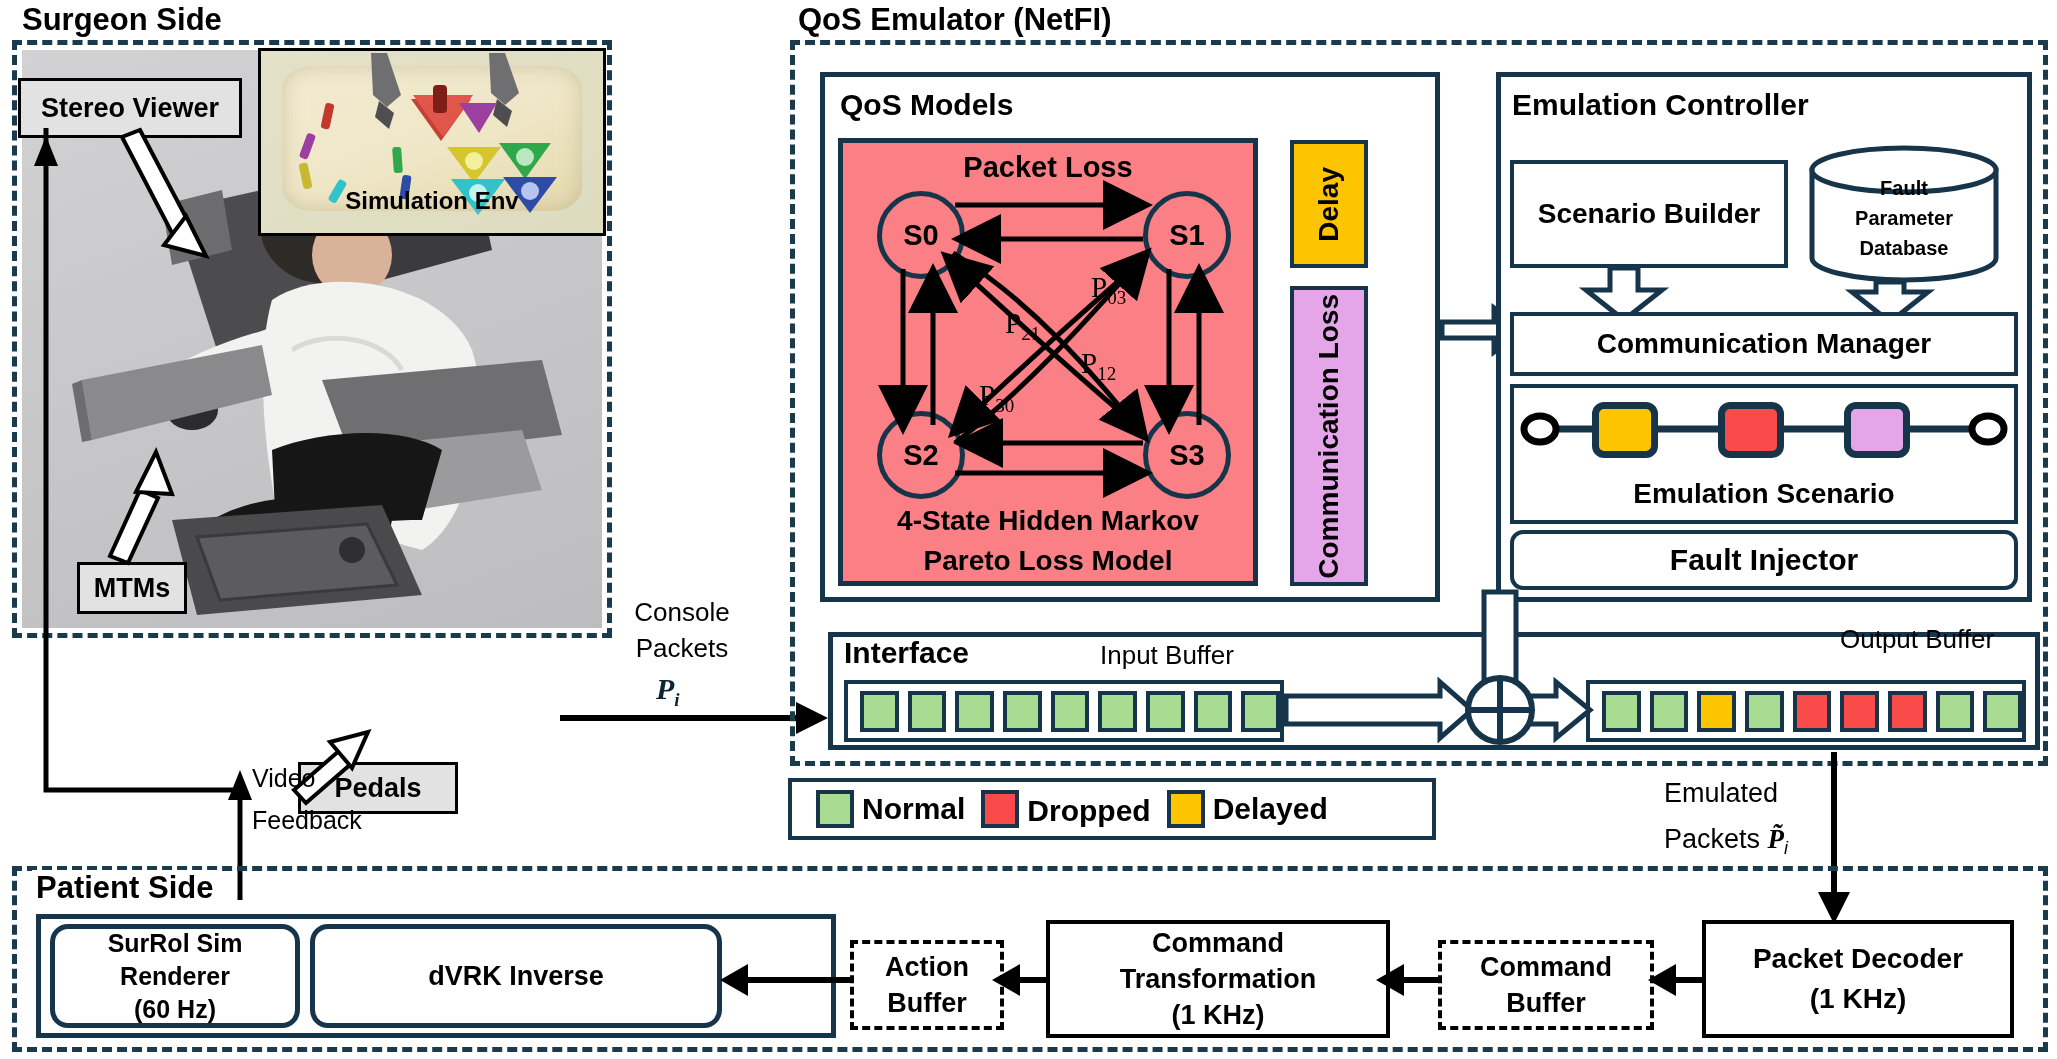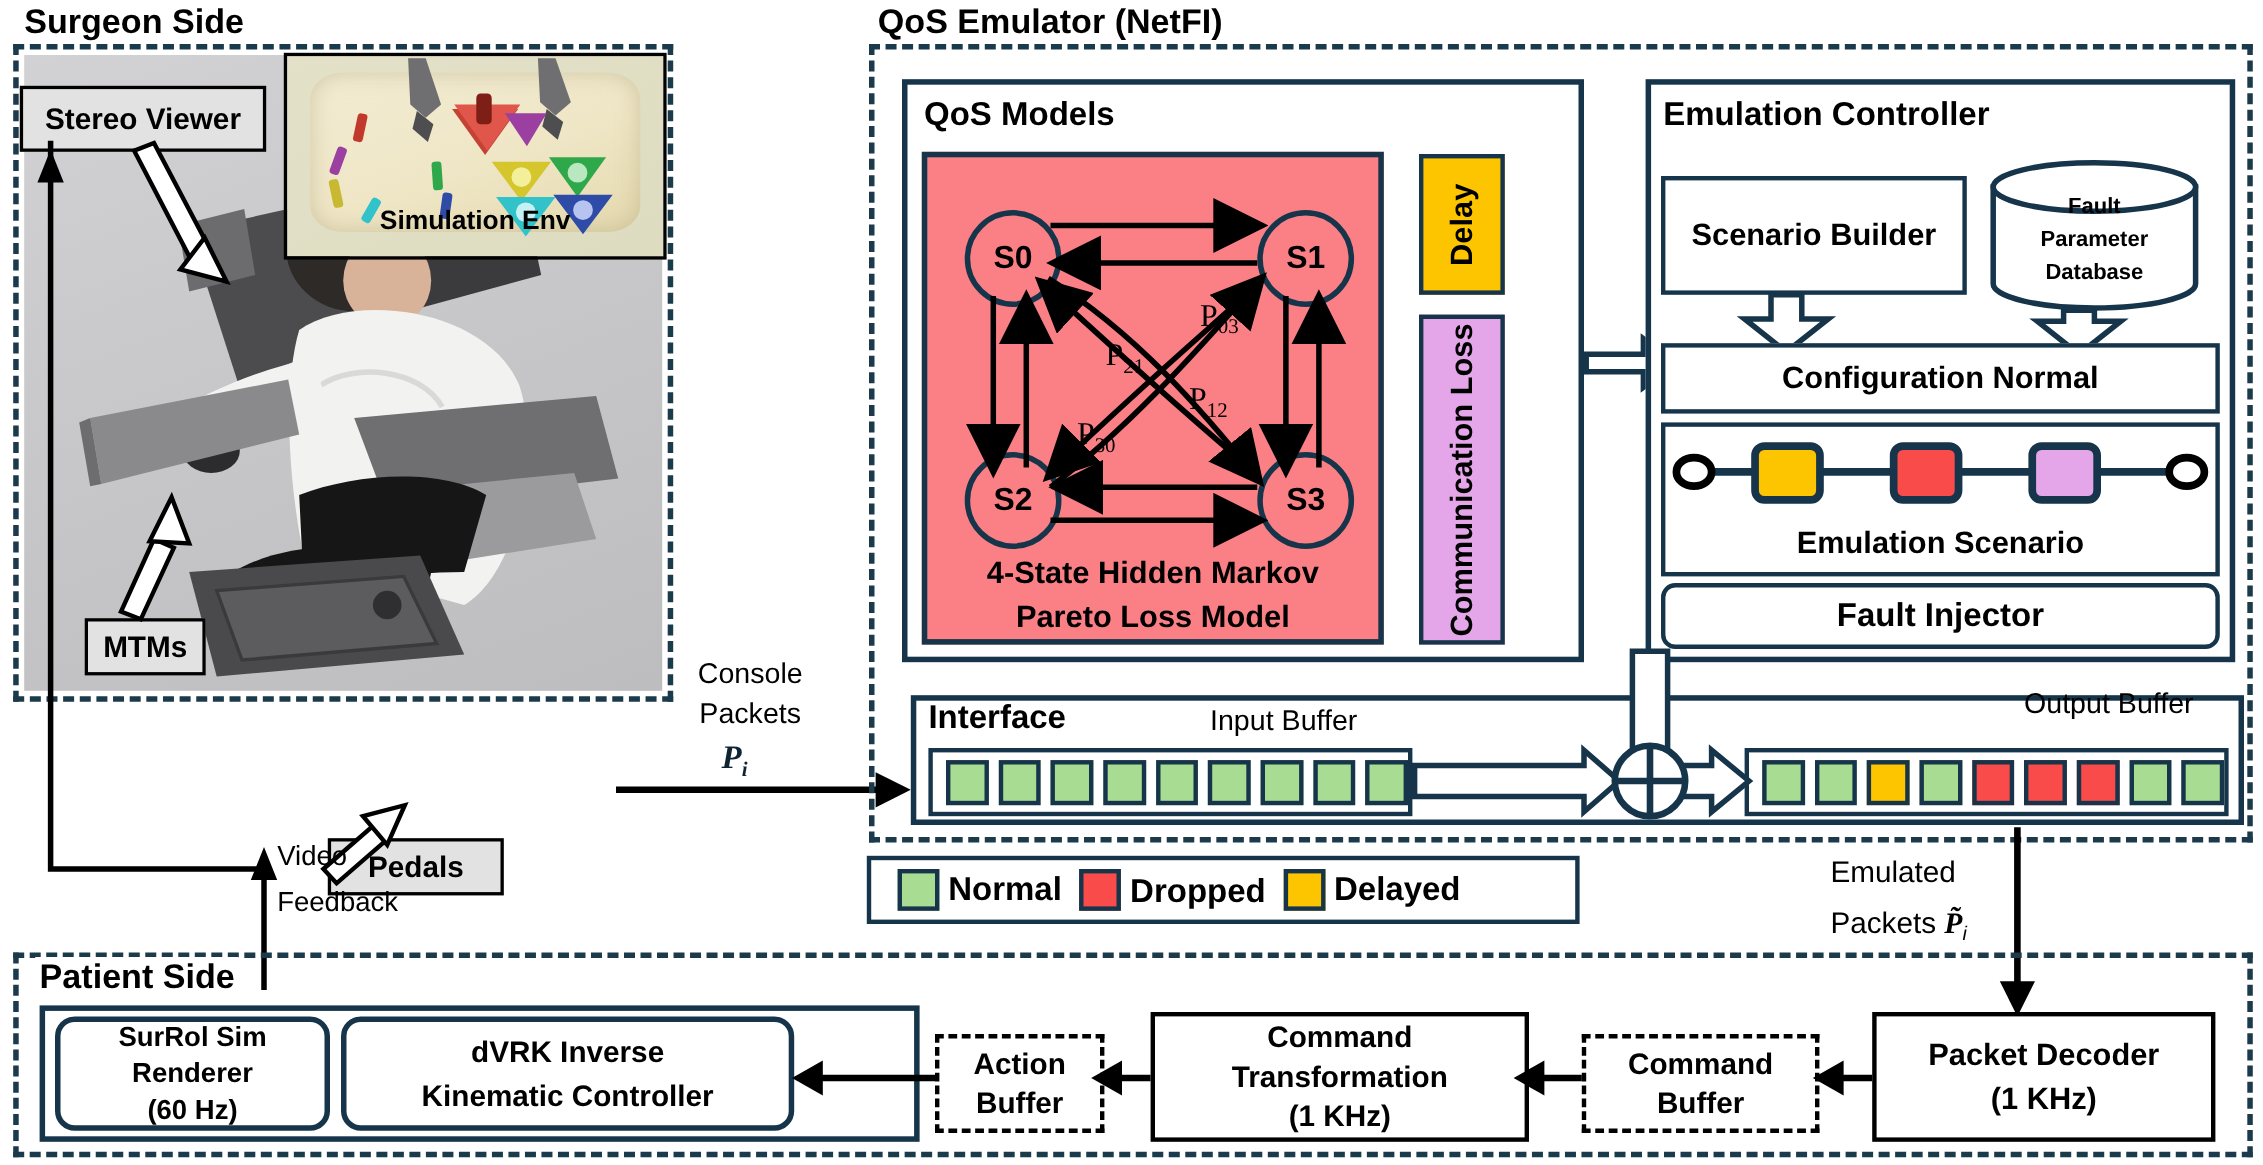--- a/index.html
+++ b/index.html
@@ -163,20 +163,21 @@
   <path d="M796 702 L828 718 L796 734 Z" fill="#000"></path>
 </svg>
 
 <div class="abs ttl" style="left:798px;top:2px;font-size:31px;">QoS Emulator (NetFI)</div>
 <div class="abs dash" style="left:790px;top:40px;width:1258px;height:726px;"></div>
 
 <div class="abs solidbox" style="left:820px;top:72px;width:620px;height:530px;"></div>
 <div class="abs sectitle" style="left:840px;top:88px;font-size:30px;">QoS Models</div>
 
 <div class="abs" id="markov" style="left:838px;top:138px;width:420px;height:448px;">
+  <div class="abs ctr" style="left:0;top:8px;width:100%;font-size:29px;font-weight:bold;color:#000;">Packet Loss</div>
 
   <div class="state" style="left:34px;top:48px;">S0</div>
   <div class="state" style="left:300px;top:48px;">S1</div>
   <div class="state" style="left:34px;top:268px;">S2</div>
   <div class="state" style="left:300px;top:268px;">S3</div>
 
   <svg width="420" height="448" viewBox="0 0 420 448">
     <defs>
       <marker id="mk" markerWidth="10" markerHeight="10" refX="8" refY="5" orient="auto">
         <path d="M0,0 L10,5 L0,10 Z" fill="#000"></path>
@@ -251,21 +252,21 @@
     <span>Parameter</span>
     <span>Database</span>
   </div>
 </div>
 
 <svg width="2057" height="1059">
   <path d="M1610 268 L1610 290 L1586 290 L1624 320 L1662 290 L1638 290 L1638 268 Z" fill="#fff" stroke="#16354a" stroke-width="5"></path>
   <path d="M1876 282 L1876 292 L1852 292 L1890 322 L1928 292 L1904 292 L1904 282 Z" fill="#fff" stroke="#16354a" stroke-width="5"></path>
 </svg>
 
-<div class="abs thinbox ctr" style="left:1510px;top:312px;width:508px;height:64px;font-size:28px;font-weight:bold;color:#000;">Configuration Normal</div>
+<div class="abs thinbox ctr" style="left:1510px;top:312px;width:508px;height:64px;font-size:28px;font-weight:bold;color:#000;">Communication Manager</div>
 
 <div class="abs thinbox" style="left:1510px;top:384px;width:508px;height:140px;">
   <svg width="500" height="70" viewBox="0 0 500 70" style="position:absolute;left:0;top:6px;">
     <line x1="24" y1="35" x2="478" y2="35" stroke="#16354a" stroke-width="7"></line>
     <ellipse cx="26" cy="35" rx="16" ry="13" fill="#fff" stroke="#000" stroke-width="7"></ellipse>
     <ellipse cx="474" cy="35" rx="16" ry="13" fill="#fff" stroke="#000" stroke-width="7"></ellipse>
   </svg>
   <div class="abs" style="left:78px;top:14px;width:66px;height:56px;background:#fdc500;border:7px solid #16354a;border-radius:12px;"></div>
   <div class="abs" style="left:204px;top:14px;width:66px;height:56px;background:#fa4b4b;border:7px solid #16354a;border-radius:12px;"></div>
   <div class="abs" style="left:330px;top:14px;width:66px;height:56px;background:#e4a6e8;border:7px solid #16354a;border-radius:12px;"></div>
@@ -348,21 +349,20 @@
 <div class="abs ttl" style="left:32px;top:870px;font-size:31px;background:#fff;padding:0 4px;">Patient Side</div>
 
 <div class="abs solidbox" style="left:36px;top:914px;width:800px;height:124px;"></div>
 <div class="abs rbox ctr col" style="left:50px;top:924px;width:250px;height:104px;font-weight:bold;color:#000;font-size:25px;line-height:33px;">
   <span>SurRol Sim</span>
   <span>Renderer</span>
   <span>(60 Hz)</span>
 </div>
 <div class="abs rbox ctr col" style="left:310px;top:924px;width:412px;height:104px;font-weight:bold;color:#000;font-size:27px;line-height:40px;">
   <span>dVRK Inverse</span>
-  <span>Kinematic Controller</span>
 </div>
 
 <div class="abs dashbox ctr col" style="left:850px;top:940px;width:154px;height:90px;font-weight:bold;color:#000;font-size:27px;line-height:36px;">
   <span>Action</span>
   <span>Buffer</span>
 </div>
 
 <div class="abs blackbox ctr col" style="left:1046px;top:920px;width:344px;height:118px;font-weight:bold;color:#000;font-size:27px;line-height:36px;">
   <span>Command</span>
   <span>Transformation</span>

